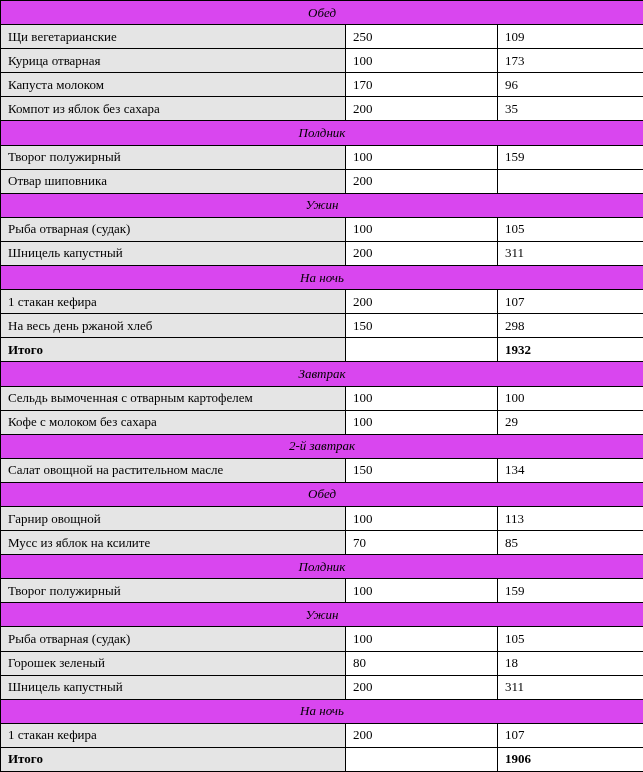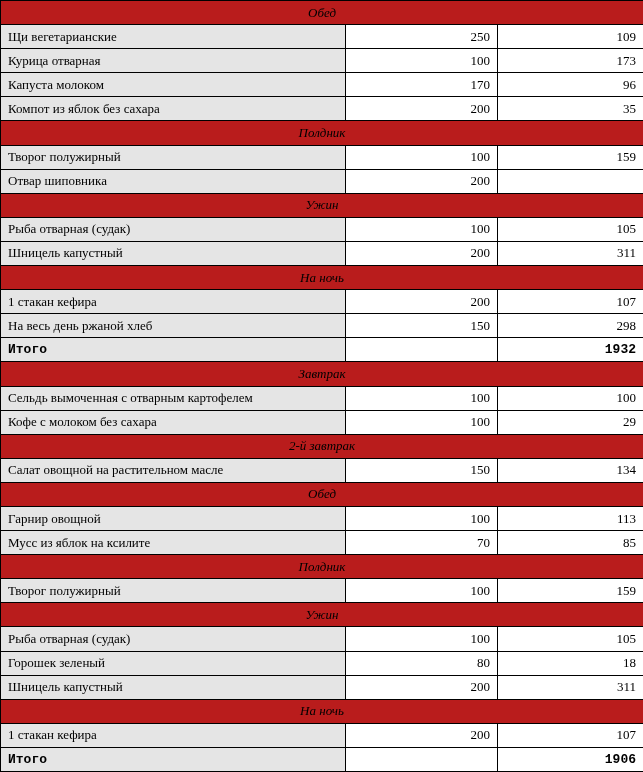--- a/index.html
+++ b/index.html
@@ -24,33 +24,32 @@
     border: 1px solid #000000;
     padding: 1px 7px;
     height: 18px;
     vertical-align: middle;
     overflow: hidden;
     white-space: nowrap;
   }
   td.section {
     text-align: center;
     font-style: italic;
-    background: #b91c1c;
+    background: #d946ef;
   }
   td.name {
     text-align: left;
     background: #e5e5e5;
   }
   td.num {
-    text-align: right;
+    text-align: left;
     background: #ffffff;
   }
   .bold {
     font-weight: bold;
-    font-family: Liberation Mono, monospace;
   }
 </style>
 </head>
 <body>
 
 <table class="menu">
   <colgroup>
     <col id="col-dish" style="width: 345px;">
     <col id="col-grams" style="width: 152px;">
     <col id="col-kcal" style="width: 146px;">

